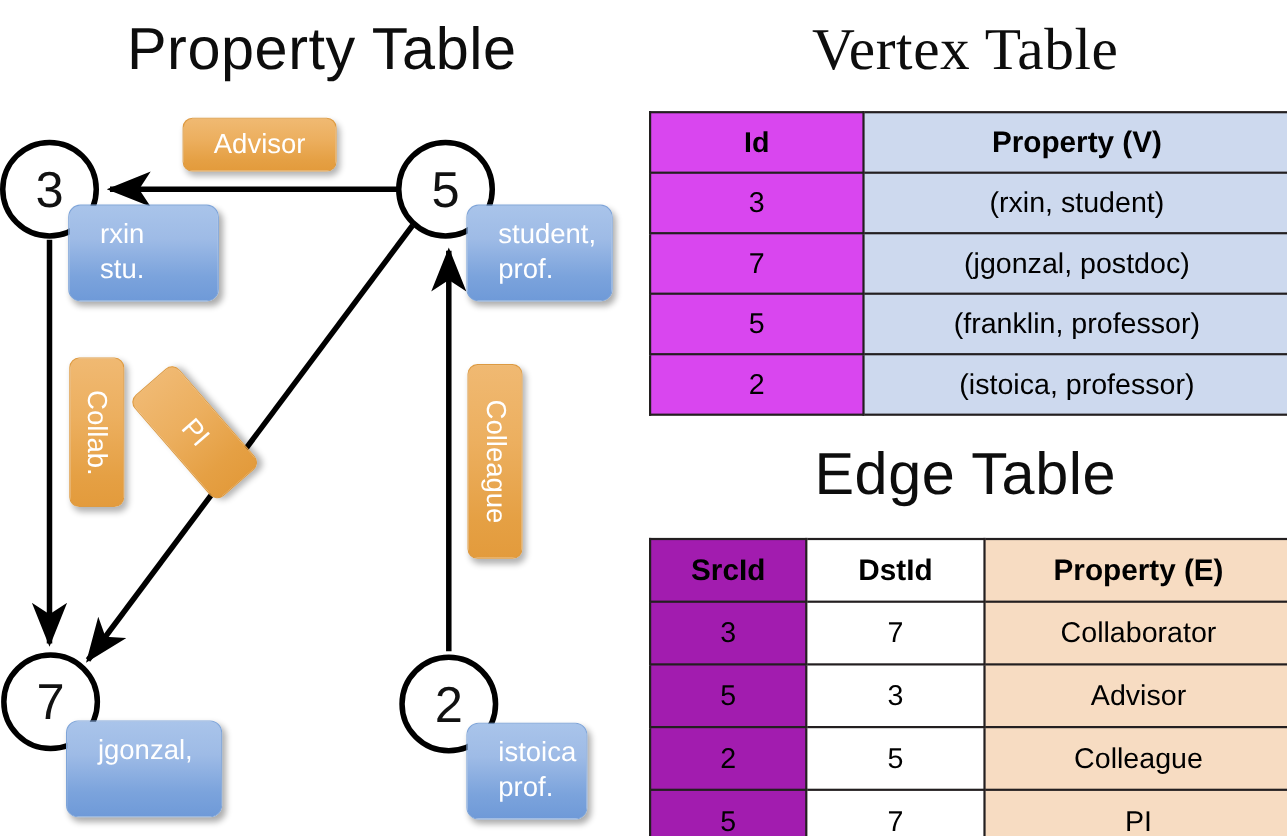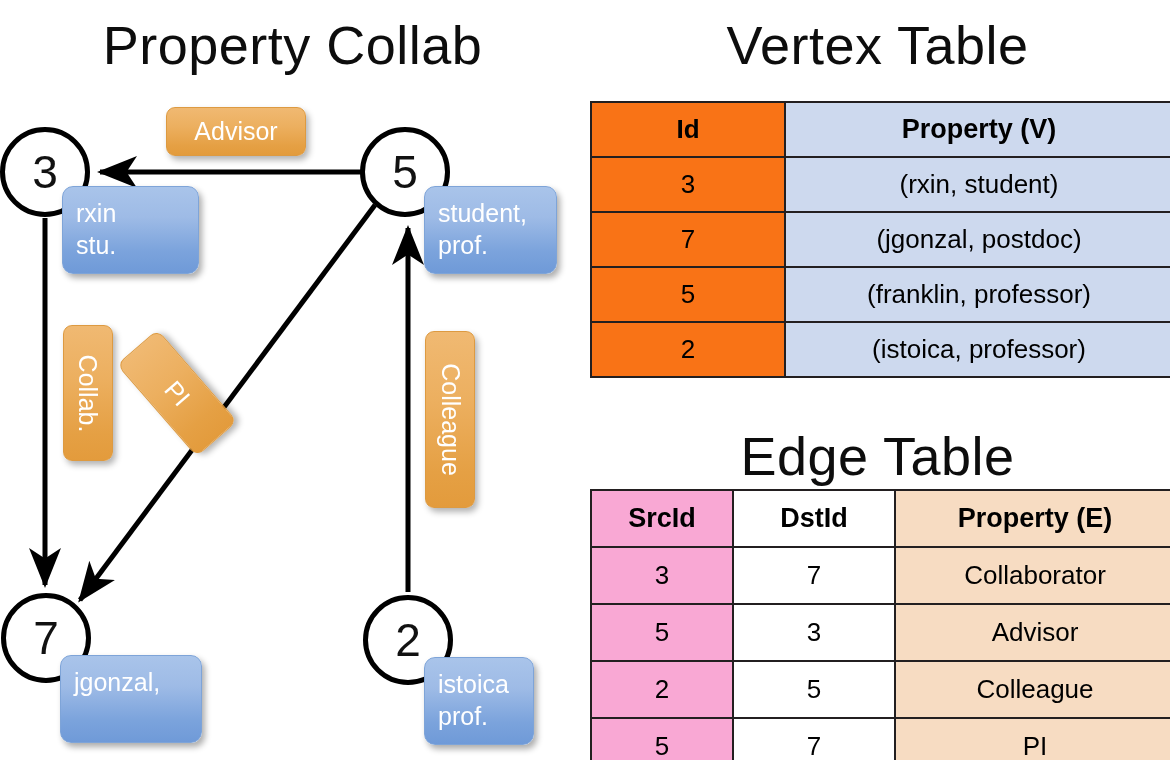--- a/index.html
+++ b/index.html
@@ -17,22 +17,22 @@
     font-family:"Liberation Sans", sans-serif;
     font-weight:300;
     font-size:54px;
     line-height:1;
     letter-spacing:0.5px;
     color:#0d0d0d;
     white-space:nowrap;
     text-align:center;
   }
   #title-property-graph{left:0;top:18px;width:585px;}
-  #title-vertex-table{left:585px;top:18px;width:585px;}
-  #title-edge-table{left:585px;top:404px;width:585px;margin-top:25px;}
+  #title-vertex-table{left:585px;top:18px;width:585px;font-family:Liberation Serif, serif;}
+  #title-edge-table{left:585px;top:404px;width:585px;}
 
   
   #graph-canvas{left:0;top:0;width:585px;height:760px;}
   #graph-svg{position:absolute;left:0;top:0;width:585px;height:760px;}
 
   .node{
     position:absolute;width:90px;height:90px;border-radius:50%;
     background:#fff;border:5px solid #000;
     box-sizing:border-box;
     display:flex;align-items:center;justify-content:center;
@@ -50,21 +50,21 @@
     position:absolute;
     background:linear-gradient(to bottom,#a9c4ea 0%,#9ebbe6 35%,#7ba3dc 75%,#6f9ad8 100%);
     border:1px solid #7ea4d8;
     border-radius:11px;
     box-shadow:3px 4px 6px rgba(0,0,0,0.33);
     color:#ffffff;
     font-family:"Liberation Sans", sans-serif;
     font-weight:300;
     font-size:25px;
     line-height:1.28;
-    padding:10px 13px;
+    padding:10px 28px;
     box-sizing:border-box;
     z-index:4;
   }
   #prop-box-3{left:62px;top:186px;width:137px;height:88px;}
   #prop-box-5{left:424px;top:186px;width:133px;height:88px;}
   #prop-box-7{left:60px;top:655px;width:142px;height:88px;}
   #prop-box-2{left:424px;top:657px;width:110px;height:88px;}
 
   
   .edge-label{
@@ -104,38 +104,38 @@
     border:2px solid #231f20;
     text-align:center;
     vertical-align:middle;
     padding:0;
     font-weight:300;
   }
   .data-table th{font-weight:bold;}
 
   #vertex-table{left:590px;top:101px;width:578px;}
   #vertex-table th,#vertex-table td{height:53px;font-size:26px;}
-  #vertex-table .col-id{width:192px;background:#f97316;}
+  #vertex-table .col-id{width:192px;background:#d946ef;}
   #vertex-table .col-prop{width:386px;background:#cdd9ee;}
   #vertex-table th.col-prop{font-size:27px;}
 
   #edge-table{left:590px;top:489px;width:578px;}
   #edge-table th,#edge-table td{height:55px;font-size:26px;}
-  #edge-table .col-src{width:140px;background:#f9a8d4;}
+  #edge-table .col-src{width:140px;background:#a21caf;}
   #edge-table .col-dst{width:160px;background:#ffffff;}
   #edge-table .col-eprop{width:278px;background:#f7dcc2;}
   #edge-table th.col-eprop{font-size:27px;}
   #edge-table th.col-src,#edge-table th.col-dst{font-size:27px;}
 </style>
 </head>
 <body>
 
 <div class="panel" id="graph-canvas">
 
-  <div class="big-title" id="title-property-graph">Property Collab</div>
+  <div class="big-title" id="title-property-graph">Property Table</div>
 
   <svg id="graph-svg" viewBox="0 0 585 760">
     <defs>
       <marker id="arrowhead" markerWidth="9" markerHeight="9" refX="7.4" refY="3.2" orient="auto" markerUnits="strokeWidth">
         <path d="M0,0 L8,3.2 L0,6.4 L2.1,3.2 Z" fill="#000"></path>
       </marker>
     </defs>
 
     <g>
       <line x1="362" y1="172" x2="100" y2="172" stroke="#000" stroke-width="5" marker-end="url(#arrowhead)"></line>

